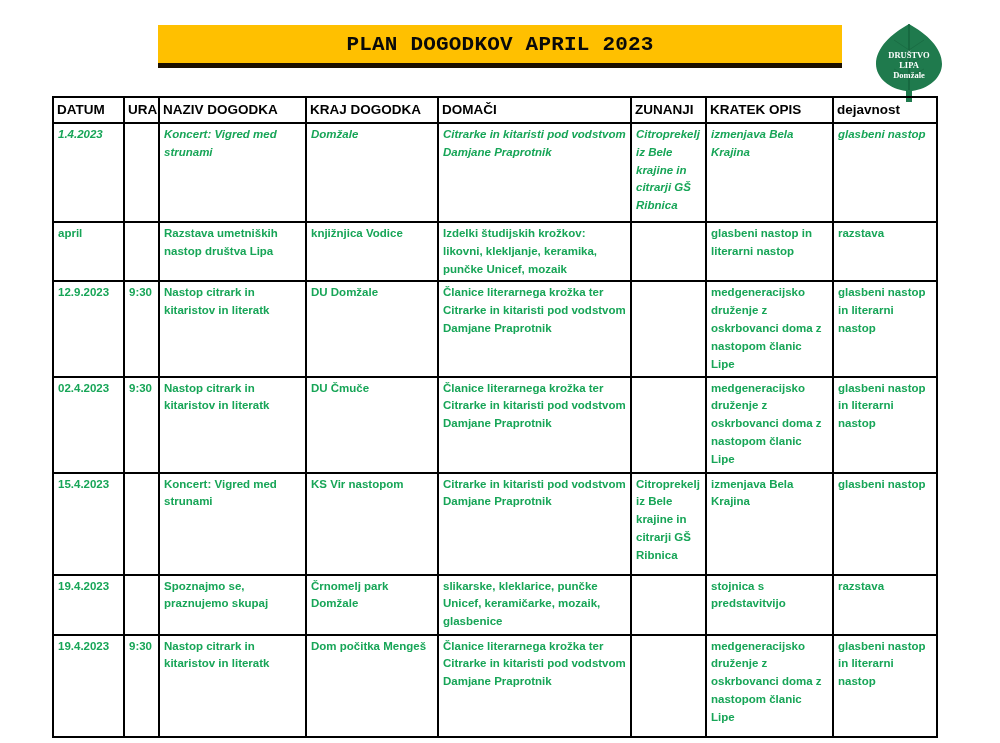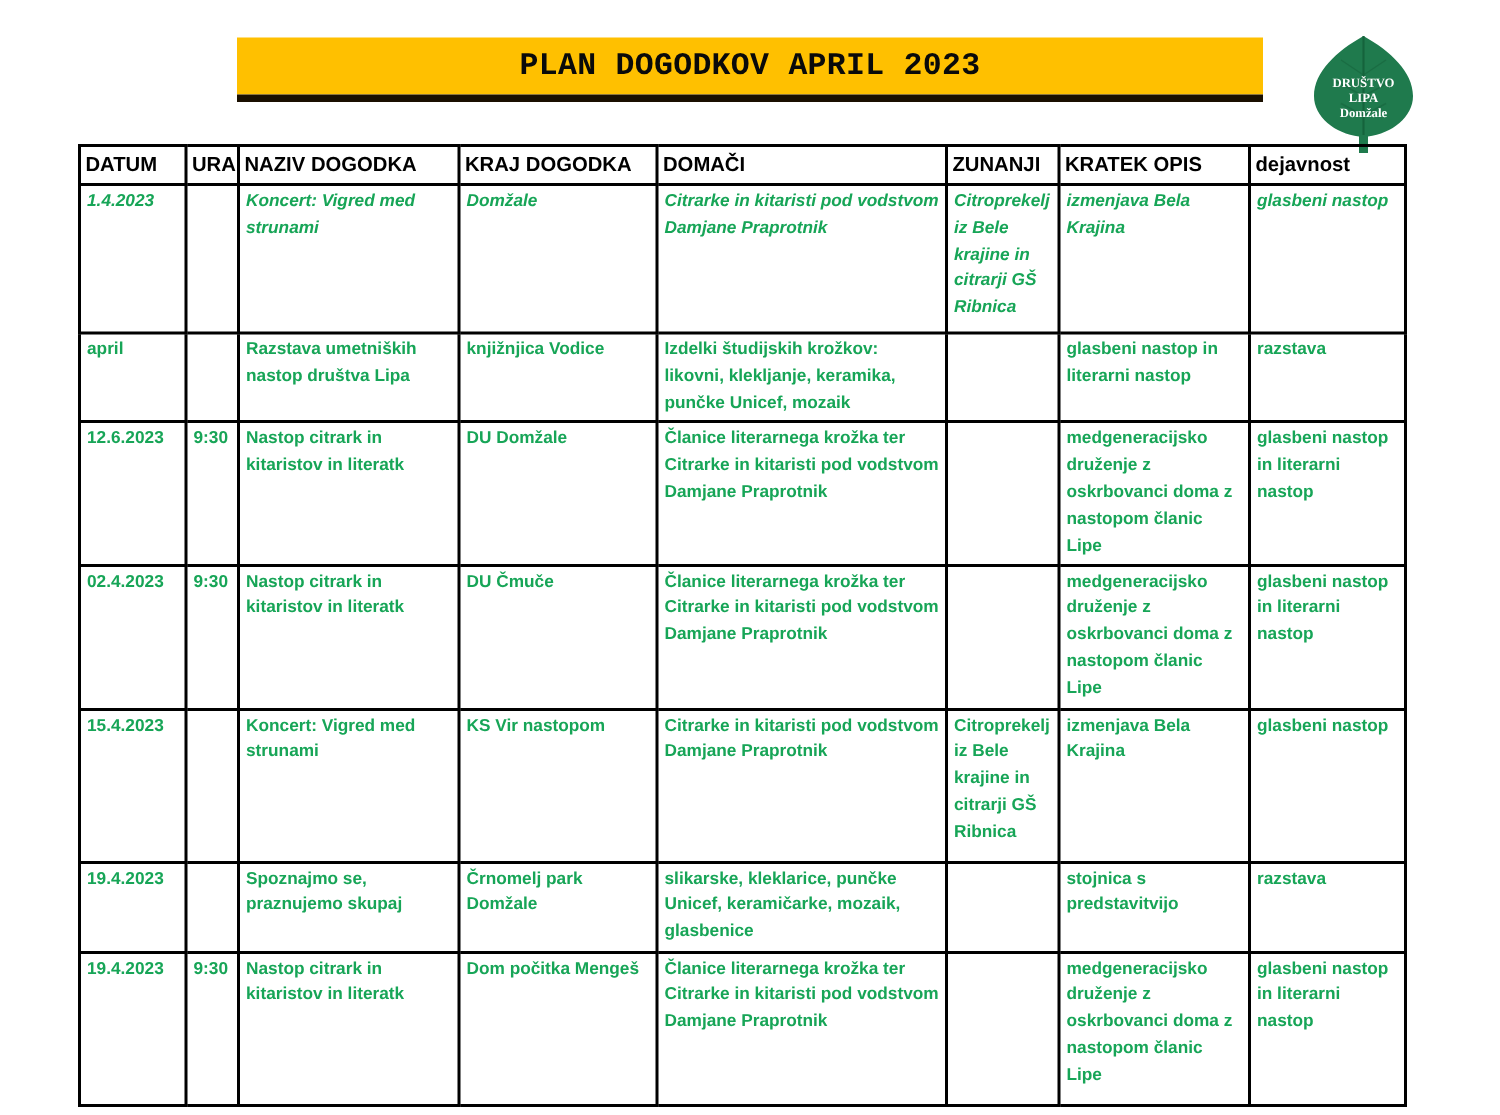--- a/index.html
+++ b/index.html
@@ -178,21 +178,21 @@
       <td class="v-mid">april</td>
       <td class="v-mid"></td>
       <td class="v-top">Razstava umetniških nastop društva Lipa</td>
       <td class="v-top">knjižnjica Vodice</td>
       <td class="v-top">Izdelki študijskih krožkov: likovni, klekljanje, keramika, punčke Unicef, mozaik</td>
       <td class="v-top"></td>
       <td class="v-top">glasbeni nastop in literarni nastop</td>
       <td class="v-bot">razstava</td>
     </tr>
     <tr class="r2">
-      <td class="v-mid">12.6.2023</td>
+      <td class="v-mid">12.9.2023</td>
       <td class="v-mid">9:30</td>
       <td class="v-top">Nastop citrark in kitaristov  in literatk</td>
       <td class="v-top">DU Domžale</td>
       <td class="v-top">Članice literarnega krožka  ter Citrarke in kitaristi pod vodstvom Damjane Praprotnik</td>
       <td class="v-top"></td>
       <td class="v-top">medgeneracijsko druženje z oskrbovanci doma z nastopom članic Lipe</td>
       <td class="v-bot">glasbeni nastop in literarni nastop</td>
     </tr>
     <tr class="r3">
       <td class="v-mid">02.4.2023</td>

